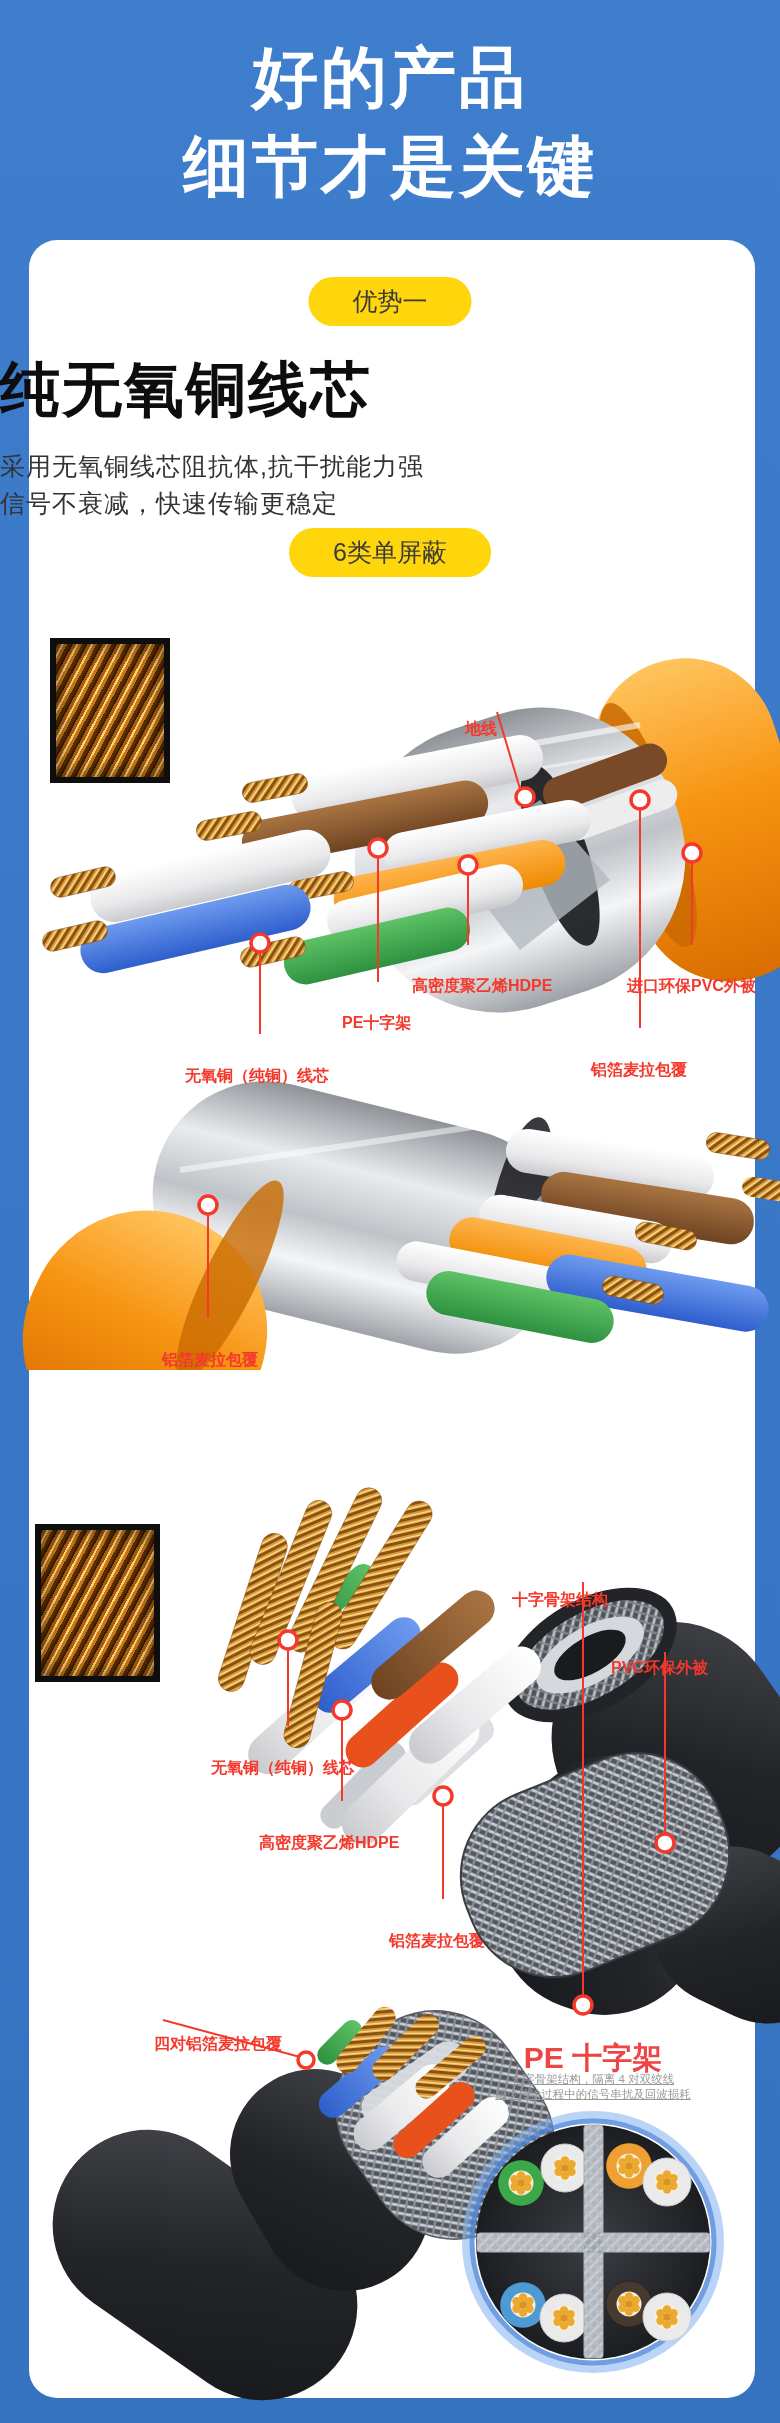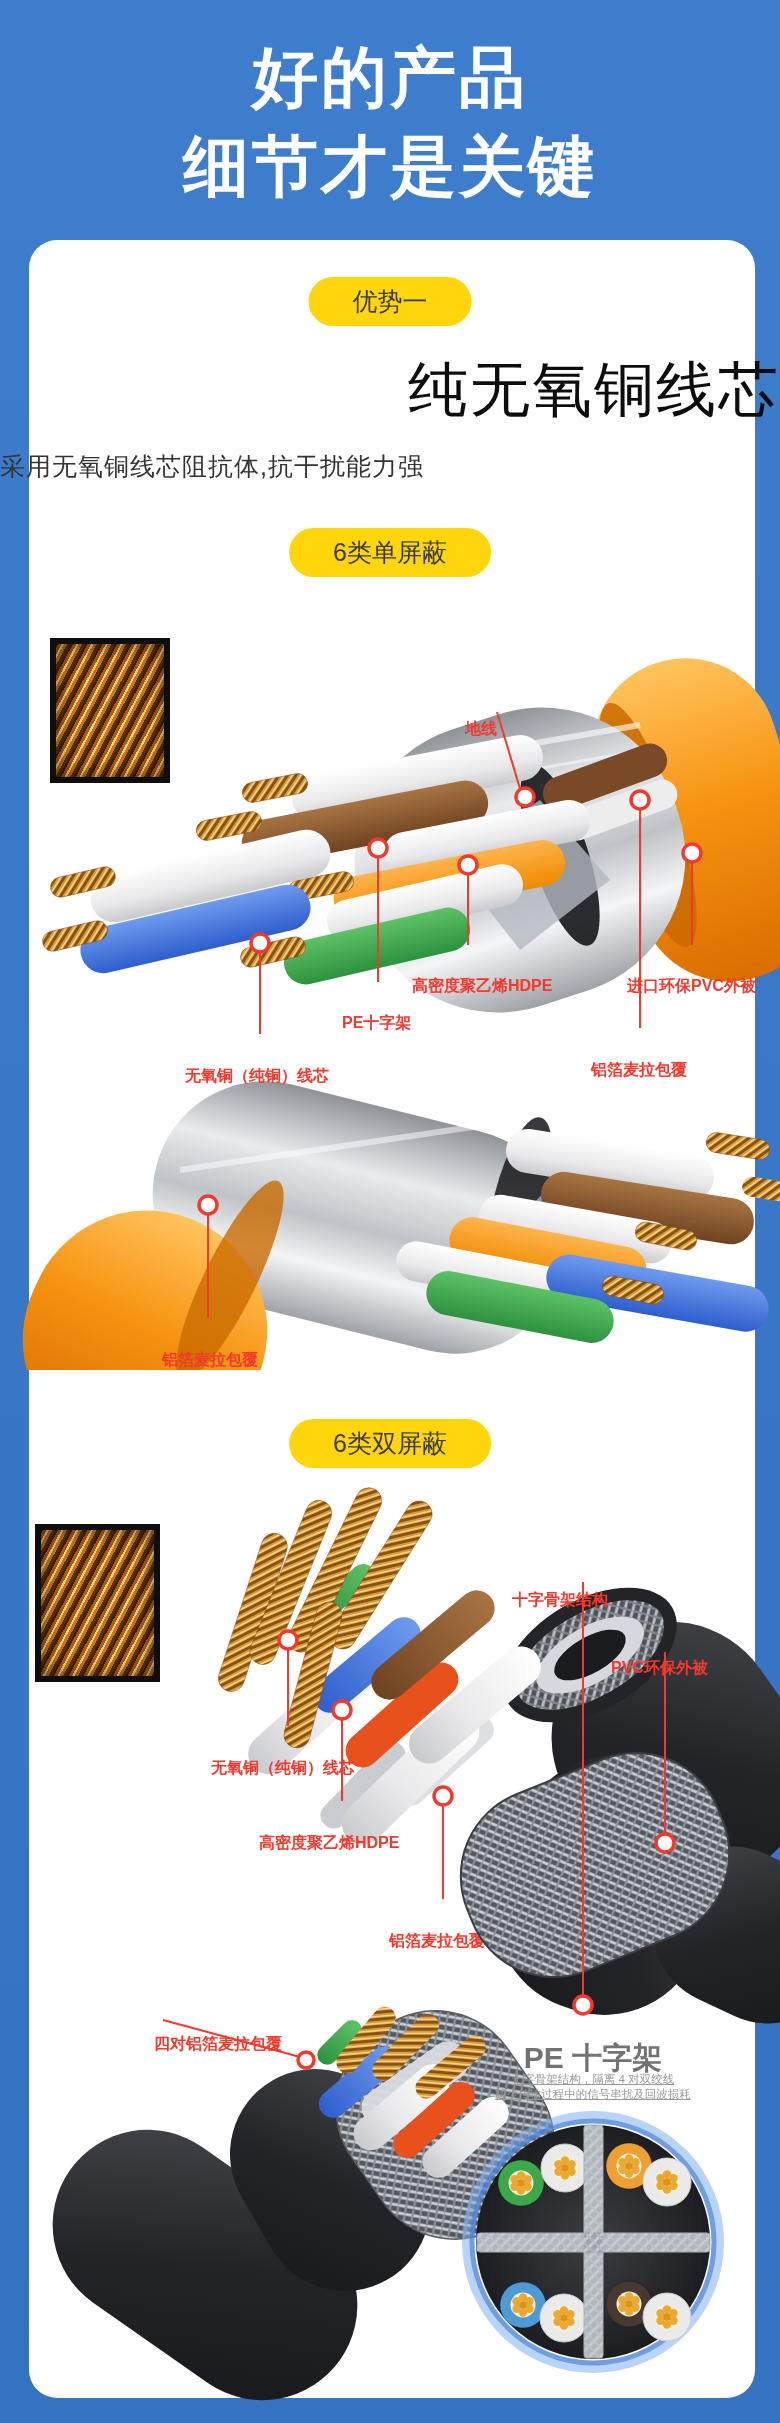--- a/index.html
+++ b/index.html
@@ -7,53 +7,53 @@
        font-family:"Liberation Sans",sans-serif;
        background:linear-gradient(180deg,#3E7ECC 0%,#3A78C8 40%,#3572C0 100%);}
   #page{position:absolute;left:0;top:0;width:780px;height:2423px;}
   .hdr{position:absolute;width:780px;text-align:center;color:#fff;font-weight:800;
        font-size:66px;letter-spacing:3px;white-space:nowrap;}
   #card{position:absolute;left:29px;top:240px;width:726px;height:2158px;
         background:#fff;border-radius:28px;z-index:1;}
   .badge{position:absolute;left:50%;transform:translateX(-50%);
          background:#FFD60B;color:#3A3A3A;font-size:25px;font-weight:400;
          padding:8px 44px;border-radius:26px;white-space:nowrap;z-index:6;}
-  #title{position:absolute;width:780px;text-align:right;top:350px;
-         font-size:60px;font-weight:400;color:#0D0D0D;letter-spacing:2px;z-index:6;}
+  #title{position:absolute;width:780px;text-align:left;top:350px;
+         font-size:60px;font-weight:700;color:#0D0D0D;letter-spacing:2px;z-index:6;}
   .desc{position:absolute;width:780px;text-align:left;font-size:25px;color:#333;
         letter-spacing:1px;z-index:6;}
   .lbl{position:absolute;font-size:16px;font-weight:600;color:#F5382C;
        white-space:nowrap;z-index:5;letter-spacing:0px;margin-top:31px;}
   .lbl-under{z-index:1;}
   .tex{position:absolute;border:6px solid #0E0E0E;z-index:3;
        background:repeating-linear-gradient(118deg,#3f1f02 0 2px,#a85e10 2px 5px,
                   #ffd27a 5px 7px,#c87818 7px 10px,#5a2e05 10px 13px);
        box-shadow:inset 0 0 24px rgba(0,0,0,.55);}
   .illus{position:absolute;z-index:2;}
   #overlay{position:absolute;left:0;top:620px;z-index:4;pointer-events:none;}
   #pe-title{position:absolute;left:458px;top:2038px;width:270px;text-align:center;
-            font-size:30px;font-weight:700;color:#737373;z-index:6;white-space:nowrap;}
+            font-size:30px;font-weight:700;color:#ef4444;z-index:6;white-space:nowrap;}
   .pe-desc{position:absolute;left:430px;width:326px;text-align:center;
            font-size:11.5px;color:#999;z-index:6;white-space:nowrap;text-decoration:underline;}
 </style>
 </head>
 <body>
 
 <div id="page">
 
   <div class="hdr" style="top:122px">细节才是关键</div>
   <div class="hdr" style="top:33px">好的产品</div>
 
   <div id="card"></div>
 
   <div class="badge" style="top:277px">优势一</div>
   <div id="title">纯无氧铜线芯</div>
   <div class="desc" style="top:450px">采用无氧铜线芯阻抗体,抗干扰能力强</div>
+  <div class="desc" style="top:487px">信号不衰减，快速传输更稳定</div>
   <div class="badge" style="top:528px">6类单屏蔽</div>
-  <div class="badge" style="top:1419px">6类双屏蔽</div>
 
   <div class="tex" style="left:50px;top:638px;width:108px;height:133px"></div>
   <div class="tex" style="left:35px;top:1524px;width:113px;height:146px"></div>
 
   <svg class="illus" style="left:0;top:620px" width="780" height="445" viewBox="0 0 780 445">
     <defs>
       <pattern id="patCopper" width="7" height="7" patternUnits="userSpaceOnUse" patternTransform="rotate(45)">
         <rect width="7" height="7" fill="#D99A3E"></rect>
           <rect width="3" height="7" fill="#8A5210"></rect>
         <rect x="5" width="1.4" height="7" fill="#FFE08A"></rect>

